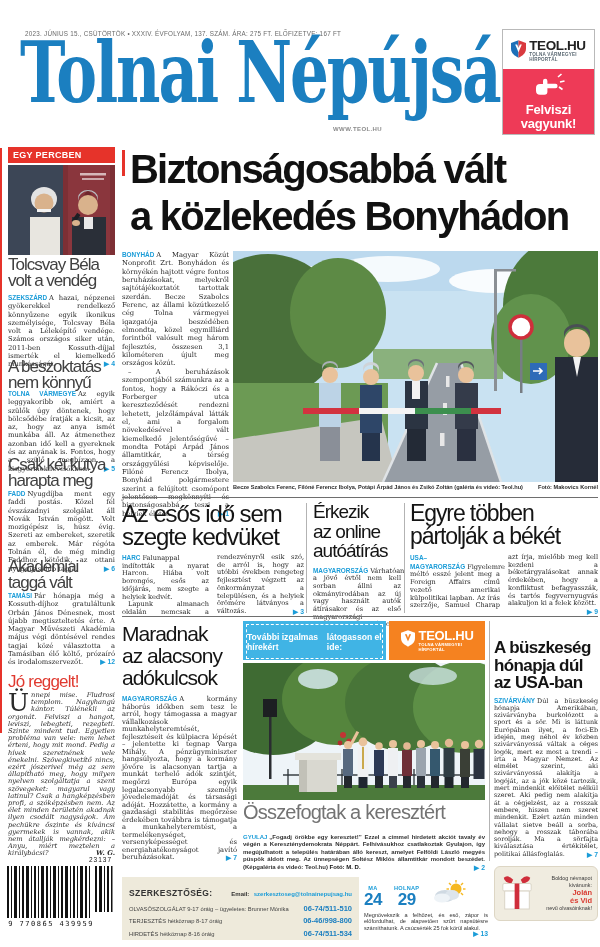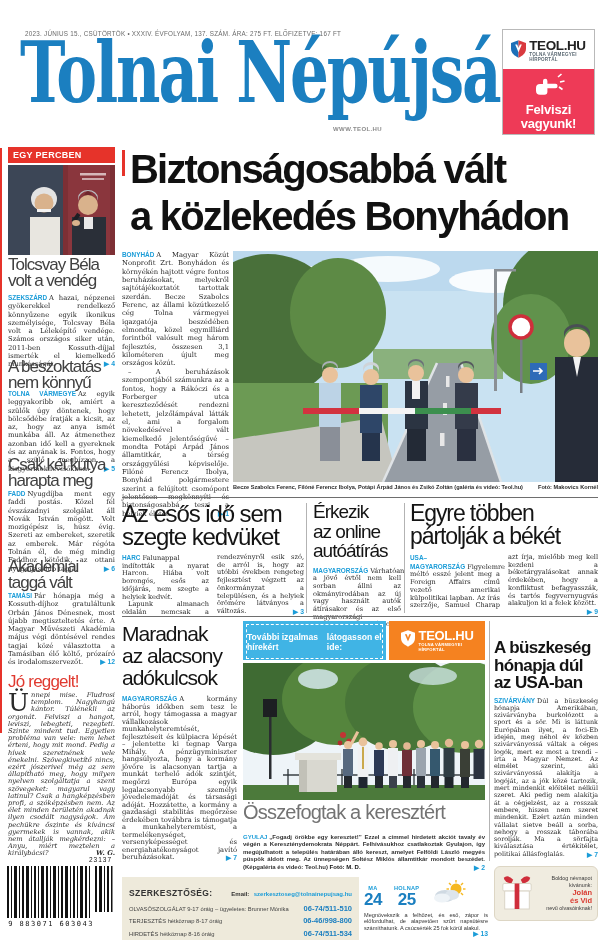--- a/index.html
+++ b/index.html
@@ -224,21 +224,21 @@
           <rect x="75" width="3" height="52"></rect>
           <rect x="80" width="2" height="52"></rect>
         <rect x="84" width="1" height="52"></rect>
         <rect x="90" width="2" height="46"></rect>
           <rect x="94" width="3" height="46"></rect>
           <rect x="99" width="1" height="46"></rect>
         <rect x="102" width="2" height="46"></rect>
           <rect x="106" width="1.5" height="46"></rect>
       </g>
     </svg>
-    <div class="barcode-num" data-name="barcode-number">9 883071 603043</div>
+    <div class="barcode-num" data-name="barcode-number">9 770865 439959</div>
   </div>
 
   <div class="abs red-notch" data-name="headline-red-notch"></div>
   <h2 class="abs lead-head" data-name="lead-headline">
     <span class="h-line" data-name="lead-headline-line1">Biztonságosabbá vált</span>
     <span class="h-line" data-name="lead-headline-line2">a közlekedés Bonyhádon</span>
   </h2>
 
   <div class="abs lead-body" data-name="lead-article-text">
     <p class="body-txt" style="line-height:8.35px" data-name="lead-paragraph-1">
@@ -513,21 +513,21 @@
   </div>
 
   <div class="abs weather" data-name="weather-box">
     <div class="w-top">
       <div class="w-day" data-name="weather-today">
         <div class="w-label" data-name="weather-today-label">MA</div>
         <div class="w-temp" data-name="weather-today-temp">24</div>
       </div>
       <div class="w-day" data-name="weather-tomorrow">
         <div class="w-label" data-name="weather-tomorrow-label">HOLNAP</div>
-        <div class="w-temp" data-name="weather-tomorrow-temp">25</div>
+        <div class="w-temp" data-name="weather-tomorrow-temp">29</div>
       </div>
       <span data-name="sun-cloud-icon" style="margin-top:3px">
         <svg width="36" height="24" viewBox="0 0 36 24">
           <g stroke="#f6b81f" stroke-width="1.4">
             <line x1="25" y1="0" x2="25" y2="2.5"></line>
               <line x1="18" y1="3" x2="20" y2="5"></line>
             <line x1="32" y1="3" x2="30" y2="5"></line>
               <line x1="15.5" y1="9" x2="18" y2="9"></line>
             <line x1="34.5" y1="9" x2="32" y2="9"></line>
               <line x1="32" y1="15" x2="30" y2="13"></line>

